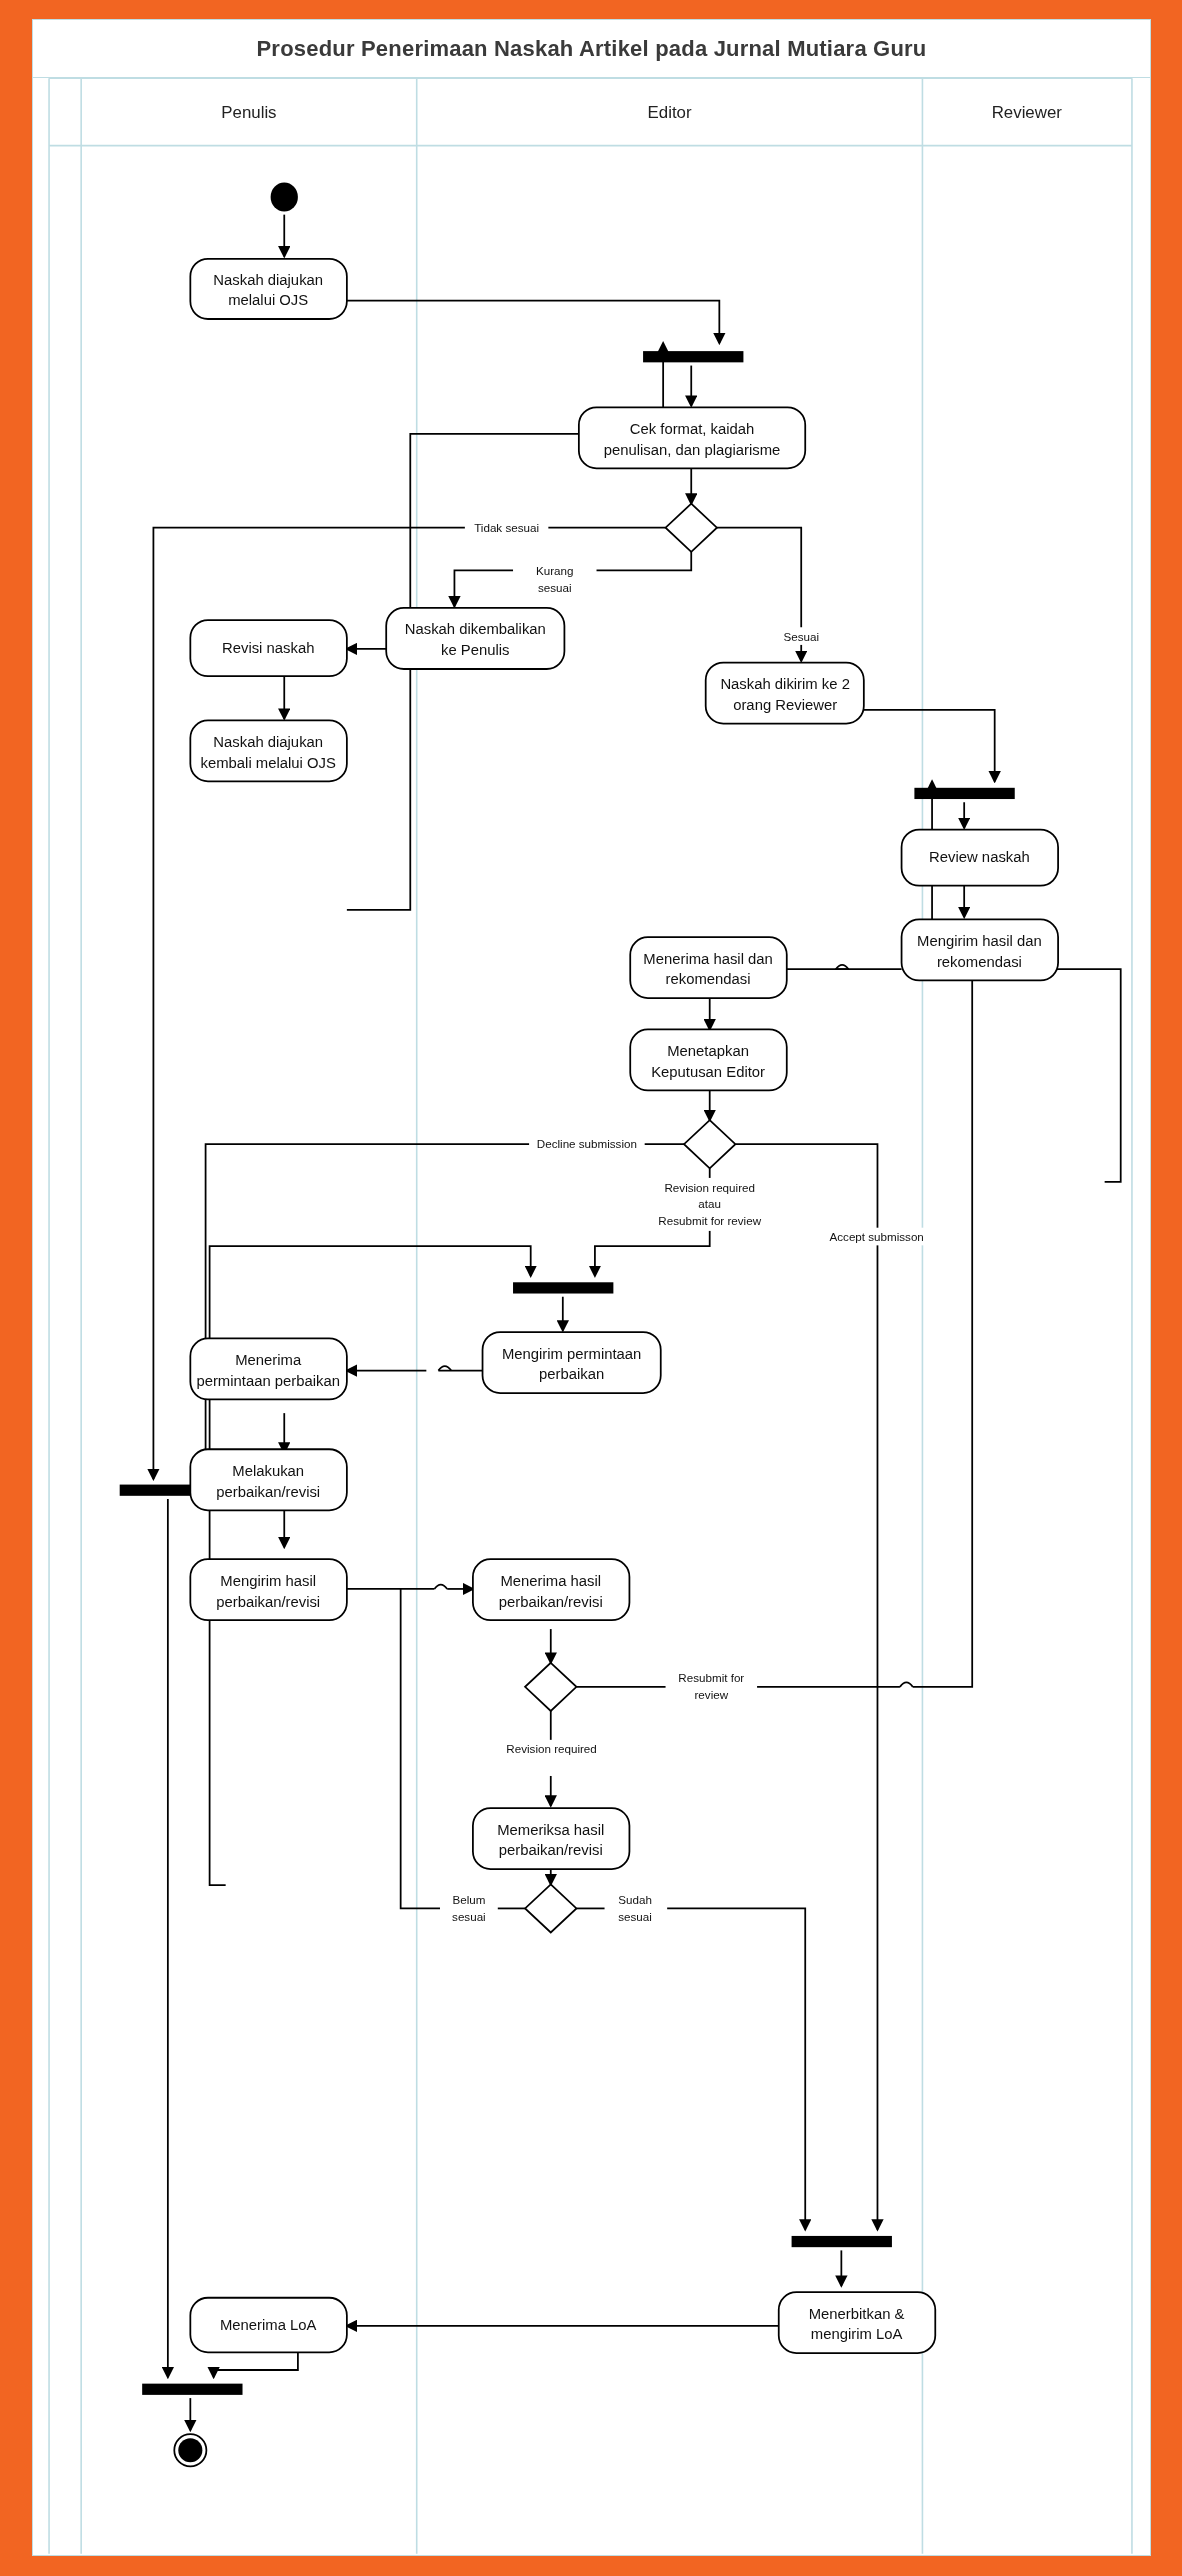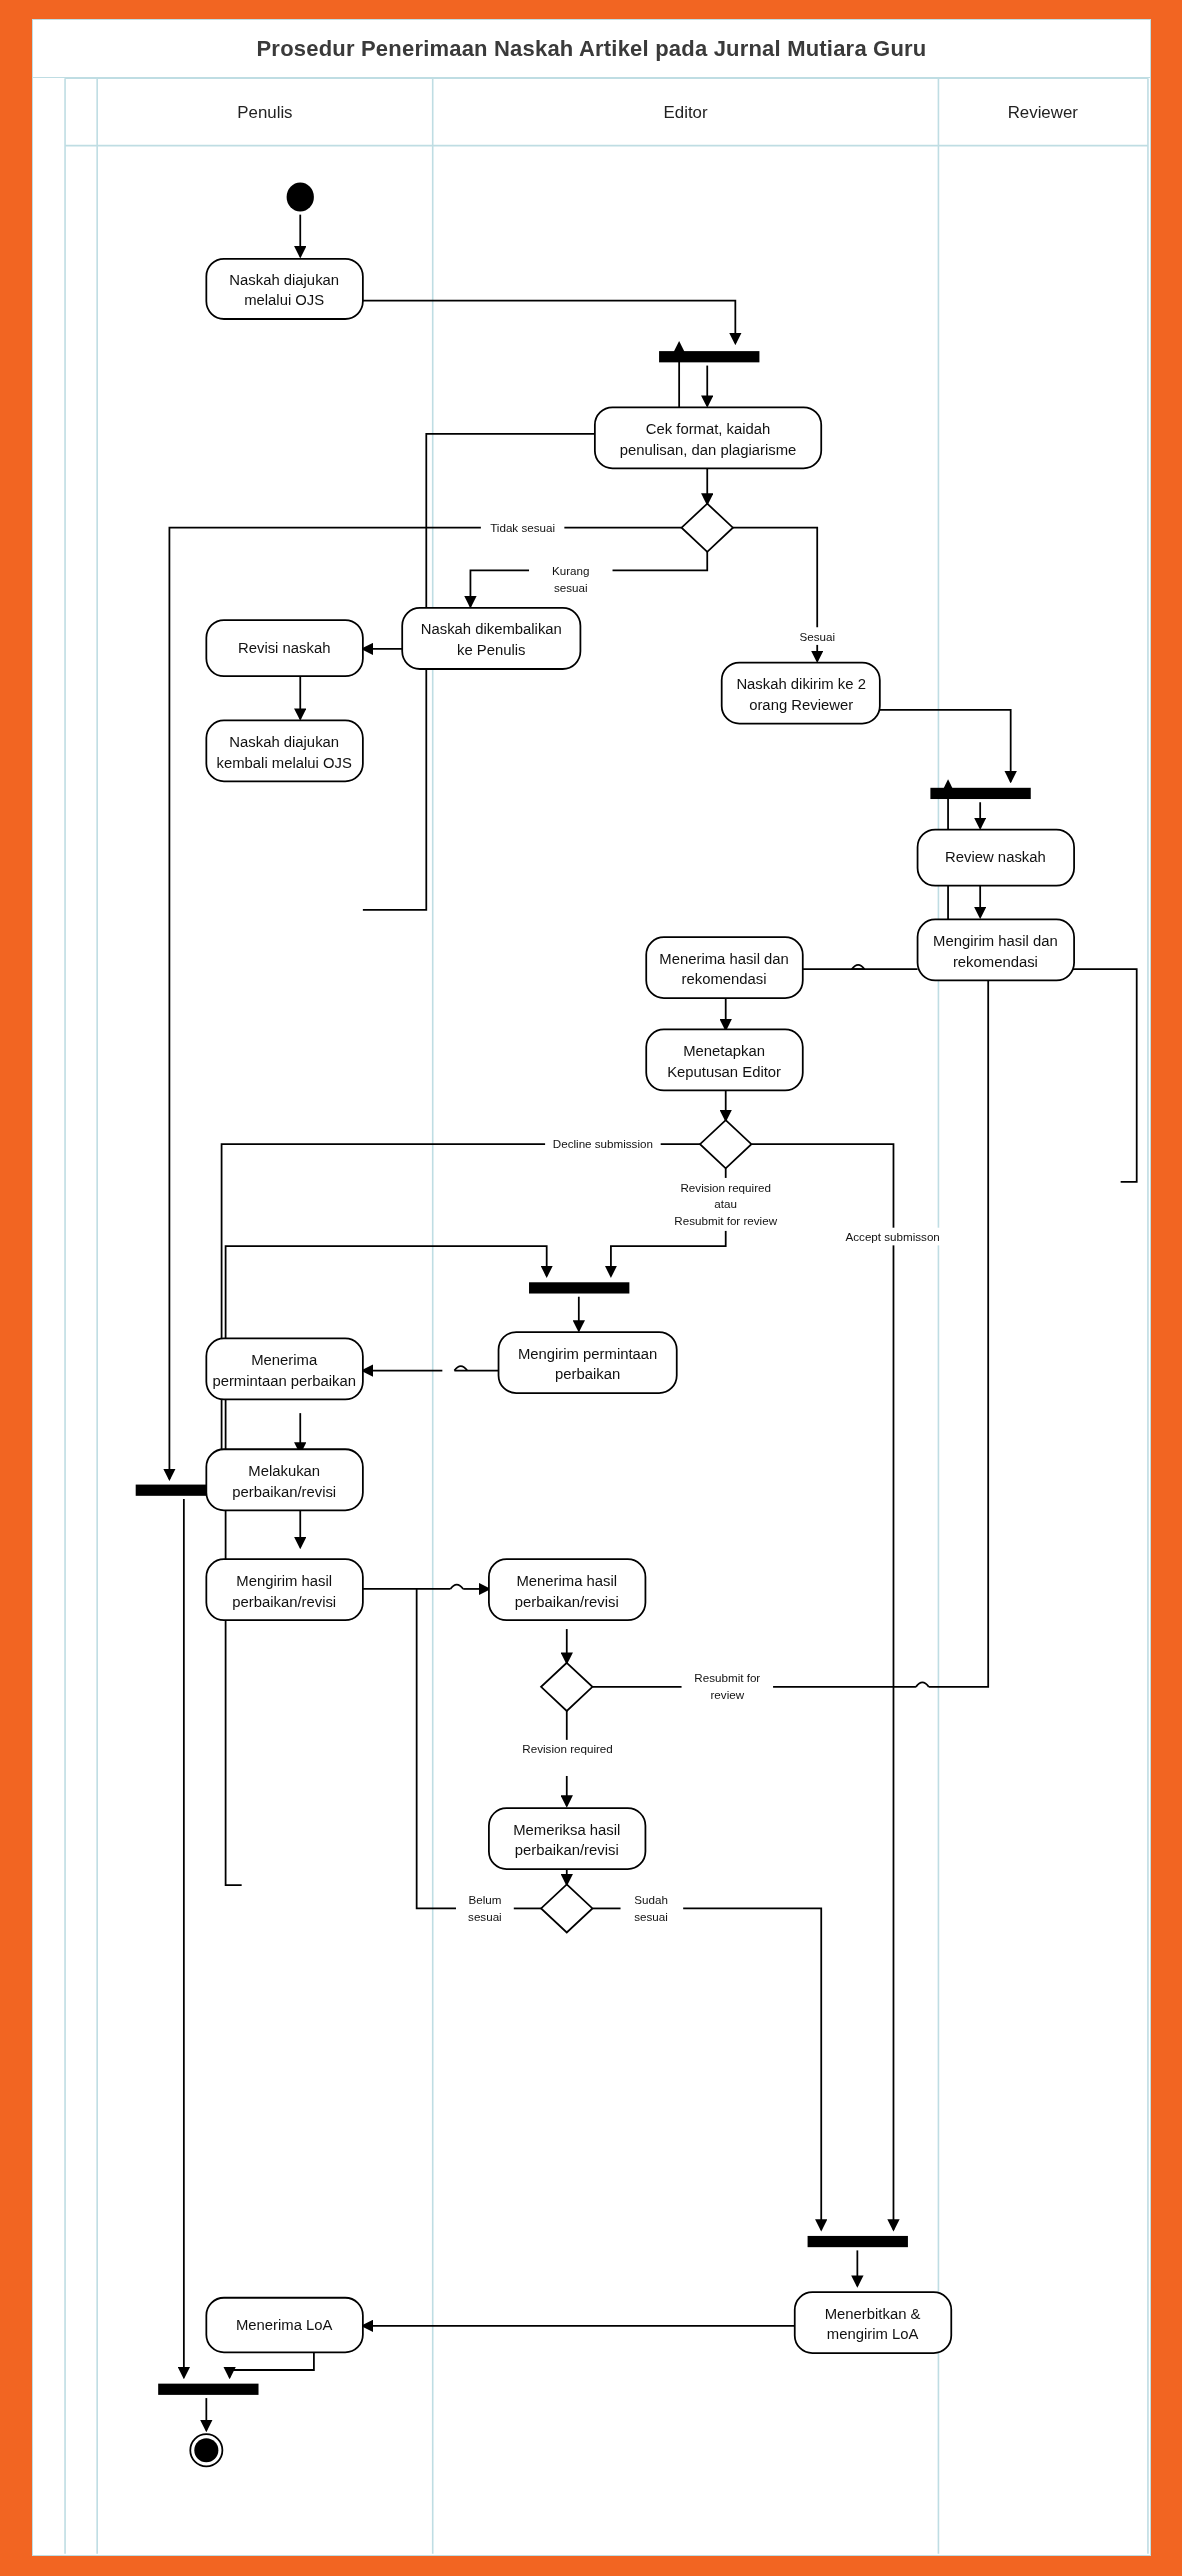--- a/index.html
+++ b/index.html
@@ -22,21 +22,21 @@
   }
   #title-bar{
     position:absolute;left:0;top:0;width:100%;height:58px;
     display:flex;align-items:center;justify-content:center;
     border-bottom:1.6px solid #bfdde3;
     box-sizing:border-box;
   }
   #title-text{
     font-size:22px;font-weight:bold;color:#3a3a3a;letter-spacing:0.2px;
   }
-  #diagram{position:absolute;left:16px;top:58px;width:1119px;height:2478px;}
+  #diagram{position:absolute;left:0;top:58px;width:1119px;height:2478px;}
   svg{display:block;}
   .lane-line{stroke:#bfdde3;stroke-width:2;fill:none;}
   .lane-label{font-family:"Liberation Sans",sans-serif;font-size:21px;fill:#222;text-anchor:middle;}
   .node{fill:#ffffff;stroke:#000000;stroke-width:2.2;}
   .node-txt{font-family:"Liberation Sans",sans-serif;font-size:18.5px;fill:#111;text-anchor:middle;}
   .flow{stroke:#000000;stroke-width:2.2;fill:none;}
   .bar{fill:#000000;}
   .dot{fill:#000000;}
   .ring{fill:none;stroke:#000000;stroke-width:2.2;}
   .edge-lbl{font-family:"Liberation Sans",sans-serif;font-size:14.5px;fill:#111;text-anchor:middle;}

